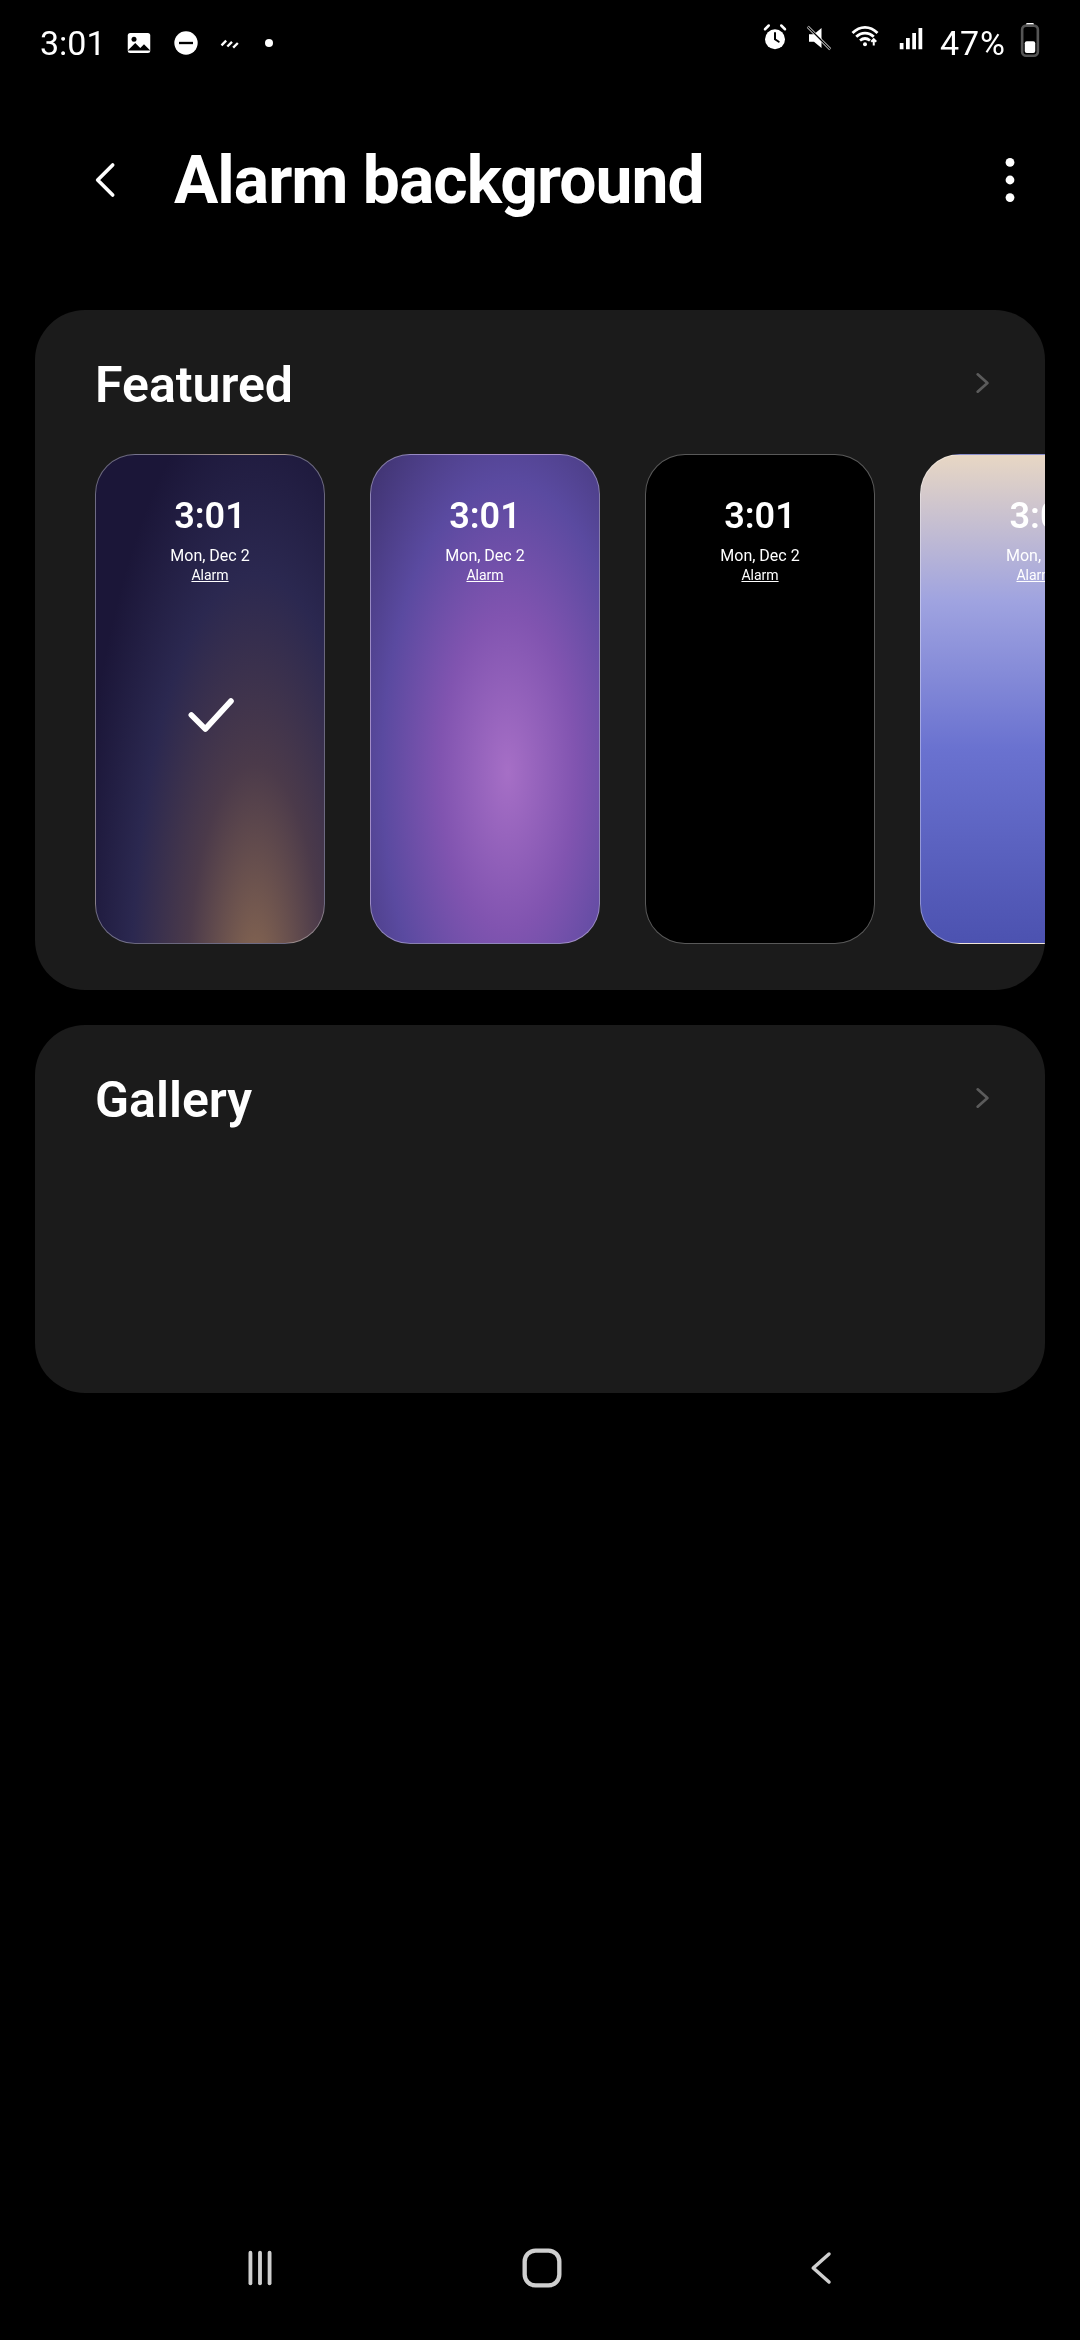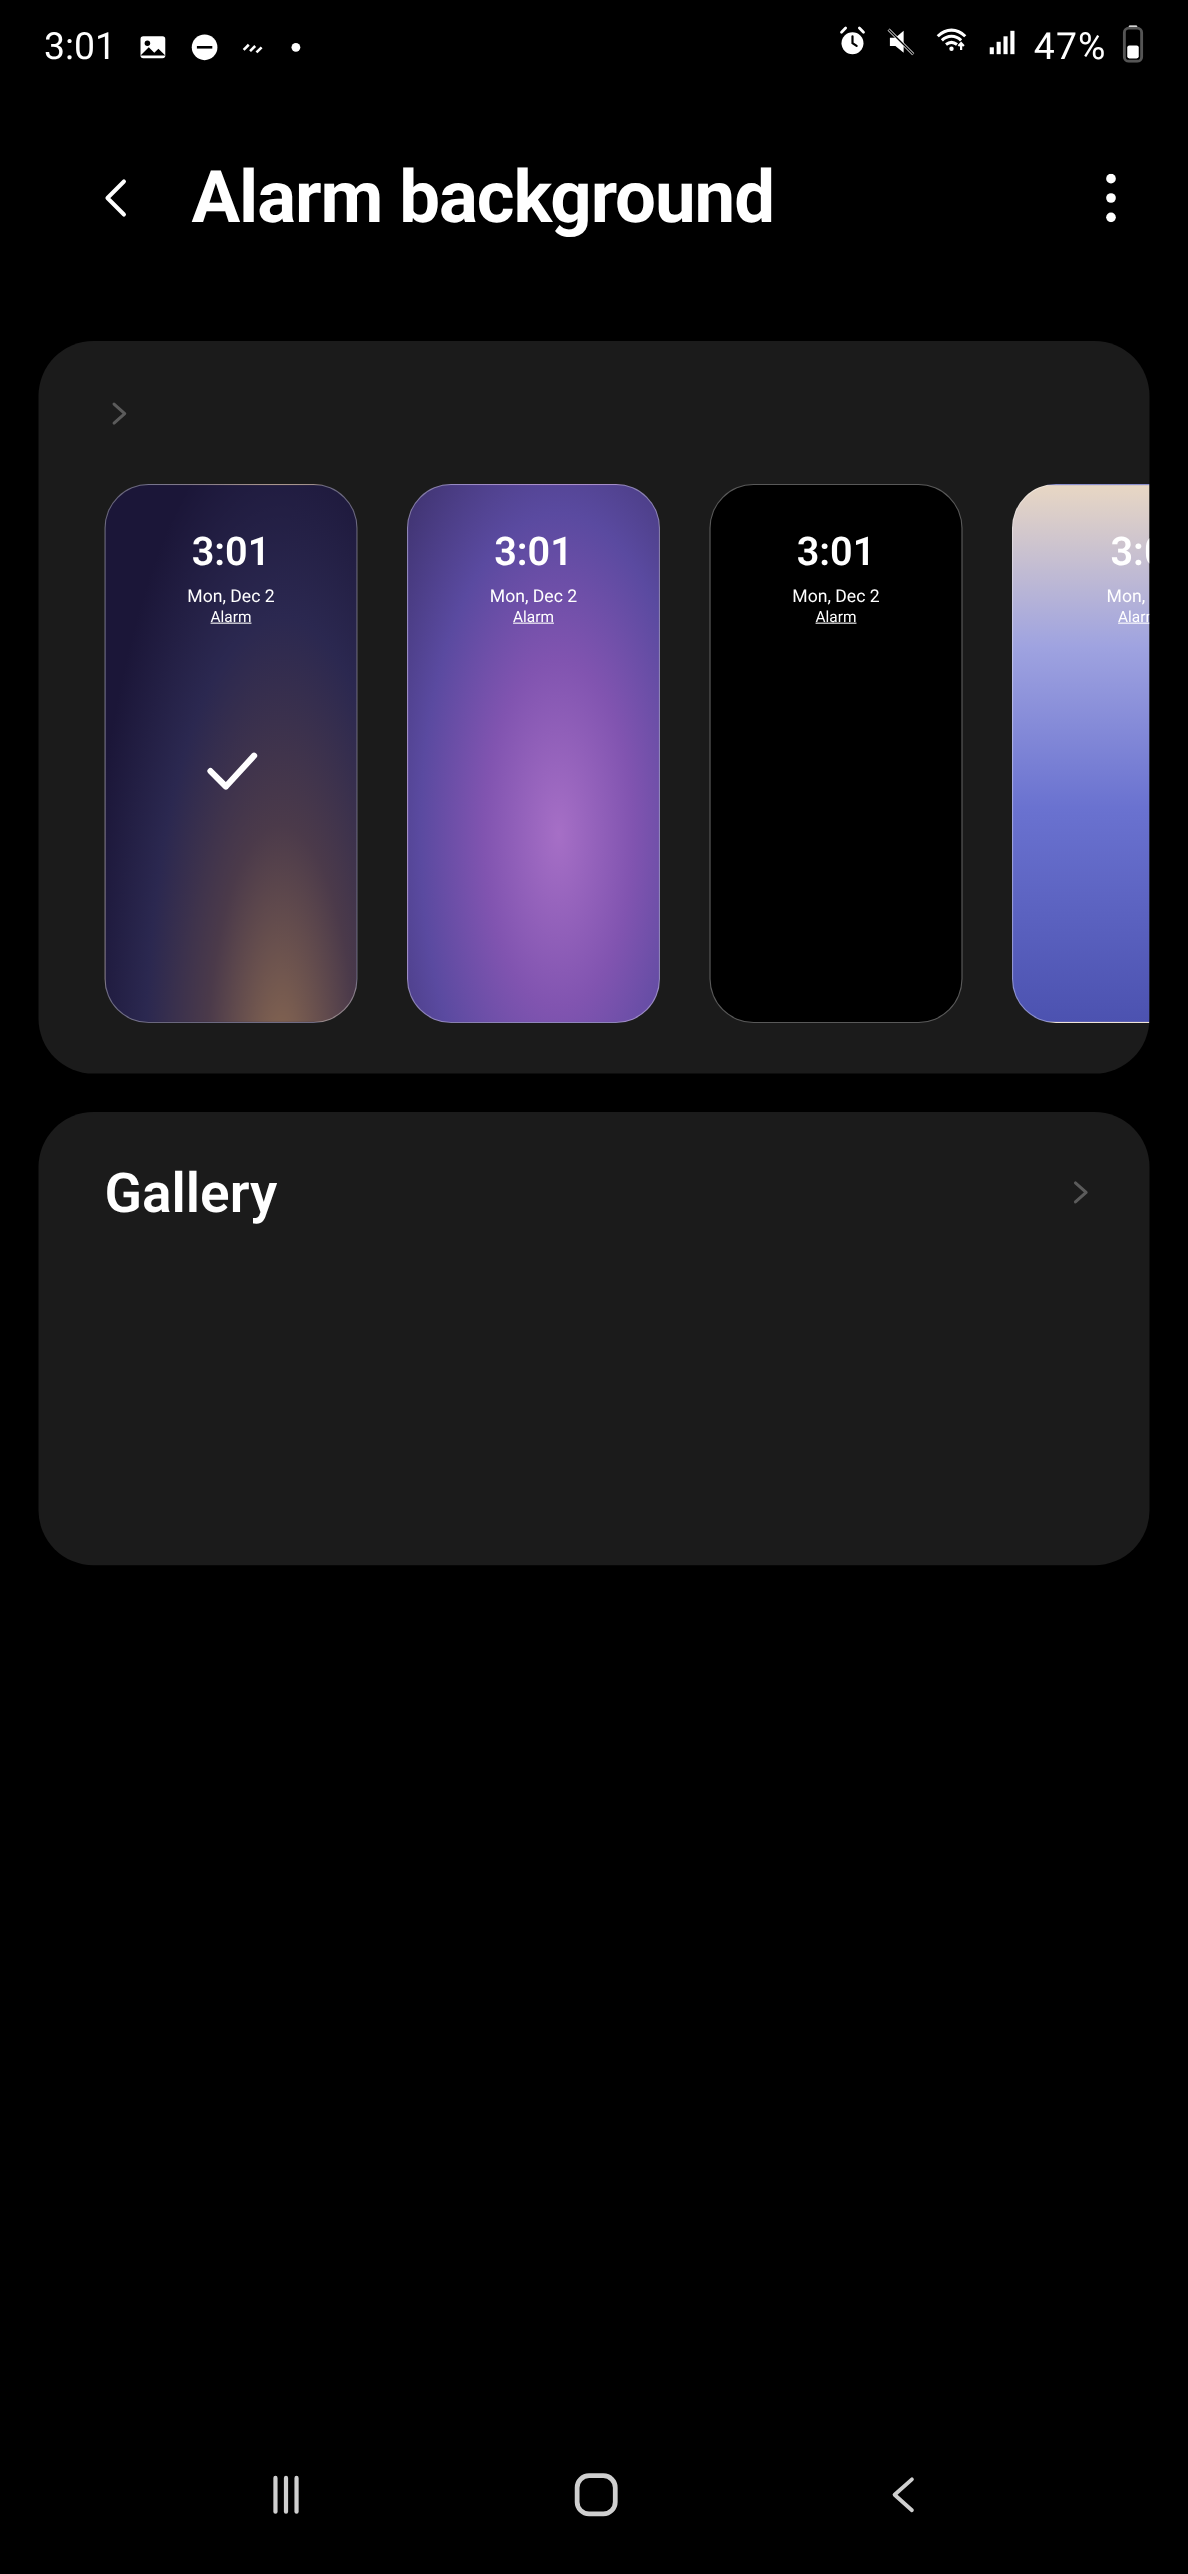--- a/index.html
+++ b/index.html
@@ -94,21 +94,21 @@
     transform: translate(-50%, -20%);
   }
 
   .bg1 { background: radial-gradient(ellipse at 70% 110%, #8b6a52 0%, #4b3a4a 30%, #2b2850 55%, #1b1638 80%); }
   .bg2 { background: radial-gradient(ellipse at 60% 65%, #a66fc6 0%, #8154b0 35%, #5a4aa0 65%, #3e326e 100%); }
   .bg3 { background: #000; }
   .bg4 { background: linear-gradient(180deg, #e8d7c4 0%, #9fa3e0 30%, #6a72d0 60%, #4c52b0 100%); }
 
   
   .section.gallery {
-    height: 412px;
+    height: 368px;
   }
 
   
   .navbar {
     position: absolute;
     bottom: 0; left: 0; right: 0;
     height: 140px;
     display: flex;
     justify-content: space-around;
     align-items: center;
@@ -202,20 +202,21 @@
     <svg width="10" height="44" viewBox="0 0 6 30" fill="#fff">
         <circle cx="3" cy="3" r="3"></circle>
         <circle cx="3" cy="15" r="3"></circle>
         <circle cx="3" cy="27" r="3"></circle>
       </svg>
   </div>
 </div>
 
 <div class="section">
   <div class="section-header">
+    <div class="section-title">Featured</div>
     <span class="chev">
       <svg width="26" height="40" viewBox="0 0 24 24" fill="none" stroke="#aaa" stroke-width="2.5" stroke-linecap="round" stroke-linejoin="round">
           <polyline points="8 4 17 12 8 20"></polyline>
         </svg>
     </span>
   </div>
 
   <div class="thumb-row">
 
     <div class="thumb bg1">

